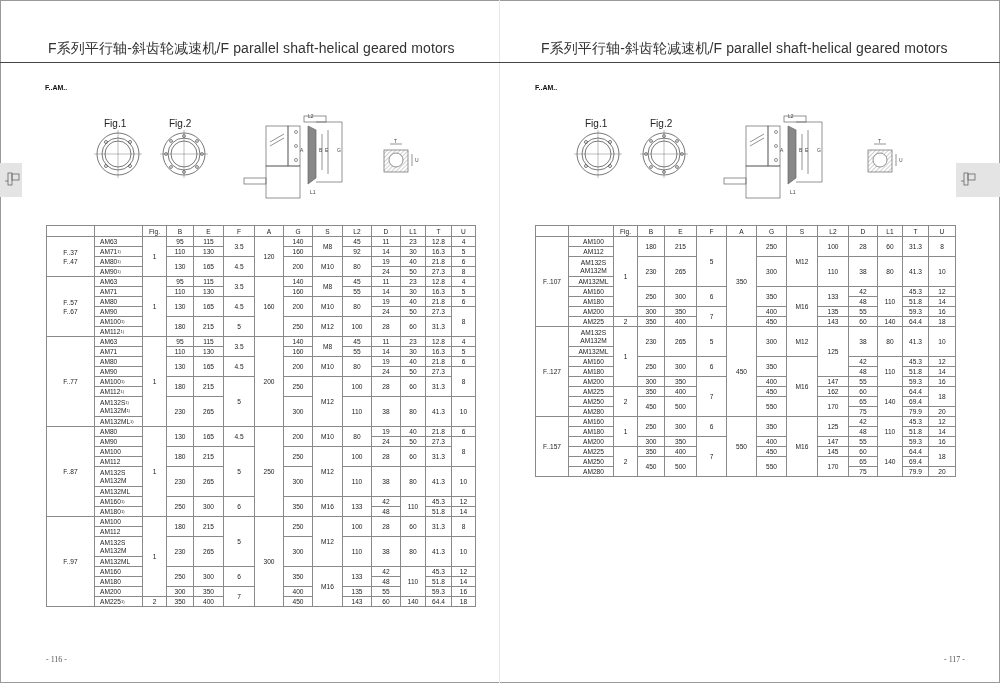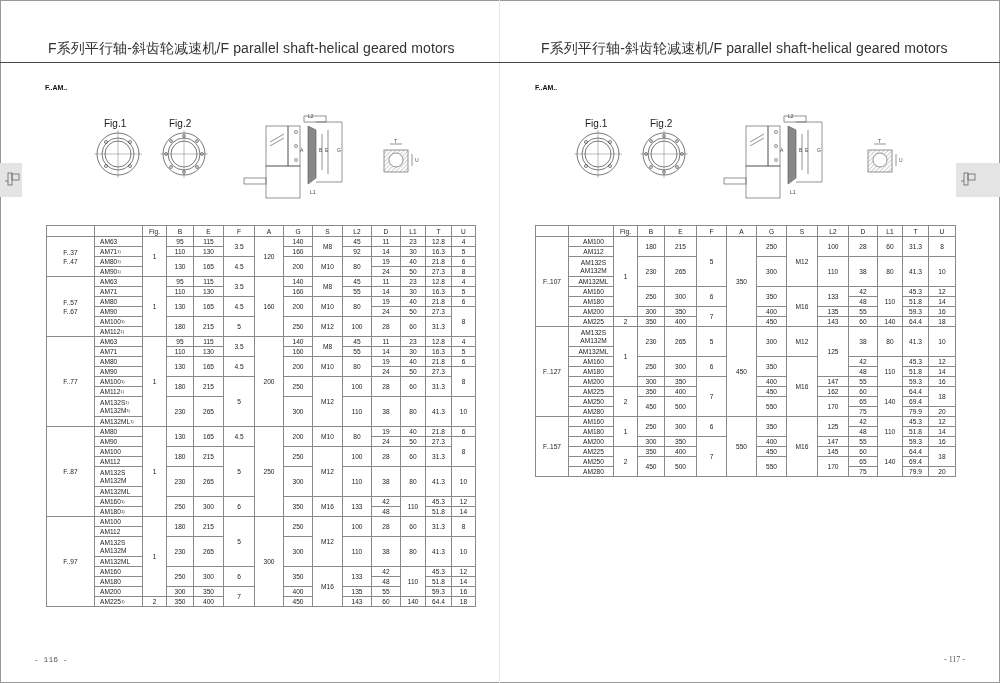--- a/index.html
+++ b/index.html
@@ -480,21 +480,21 @@
         <td rowspan="1">450</td>
         <td rowspan="1">143</td>
         <td rowspan="1">60</td>
         <td rowspan="1">140</td>
         <td rowspan="1">64.4</td>
         <td rowspan="1">18</td>
       </tr>
     </tbody>
 </table>
 
-<div class="pageno" style="left:34px;font-family:Liberation Mono, monospace;">- 116 -</div>
+<div class="pageno" style="left:46px;">- 116 -</div>
 
 <div class="title" style="left:541px;">F系列平行轴-斜齿轮减速机/F parallel shaft-helical geared motors</div>
 <div class="hrule" style="left:500px;width:500px;"></div>
 <div class="sec" style="left:535px;top:84px;">F..AM..</div>
 <div class="figlbl" style="left:585px;top:118px;">Fig.1</div>
 <div class="figlbl" style="left:650px;top:118px;">Fig.2</div>
 
 <svg style="left:574px;top:130px;" width="48" height="48" viewBox="0 0 48 48">
   <g fill="none" stroke="#555" stroke-width="0.8">
     <circle cx="24" cy="24" r="21"></circle>

